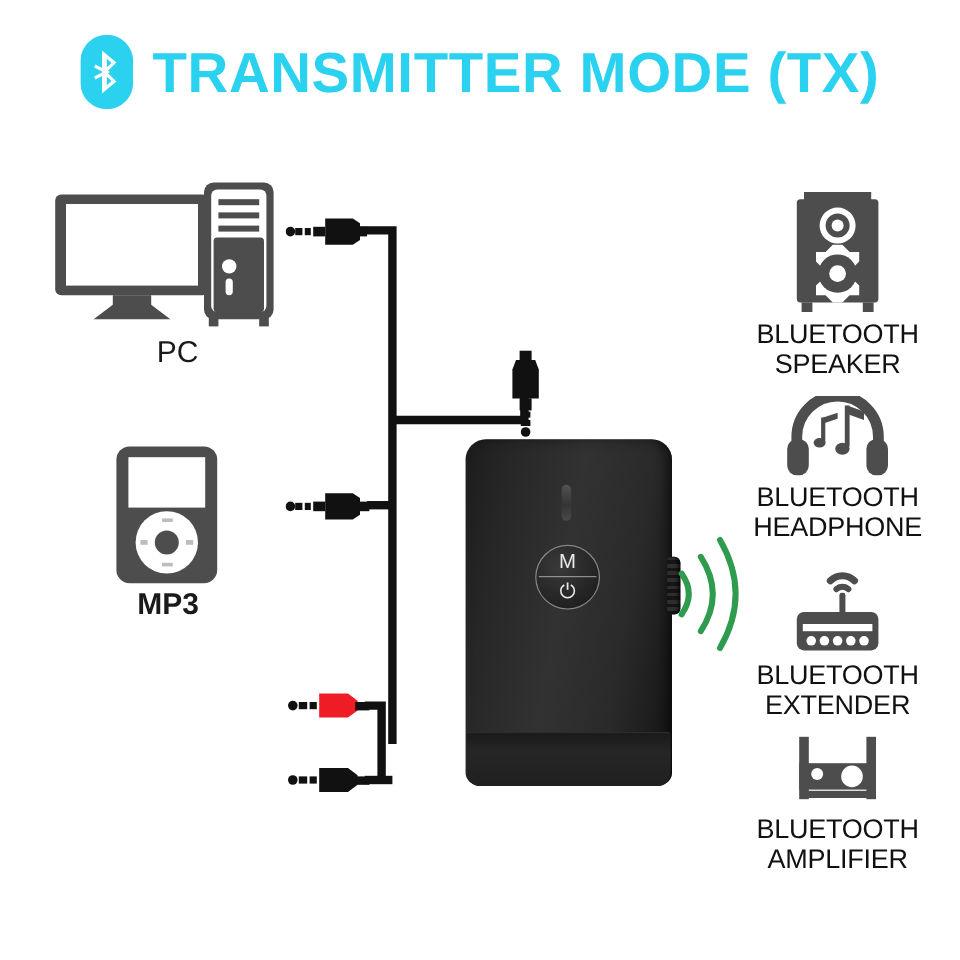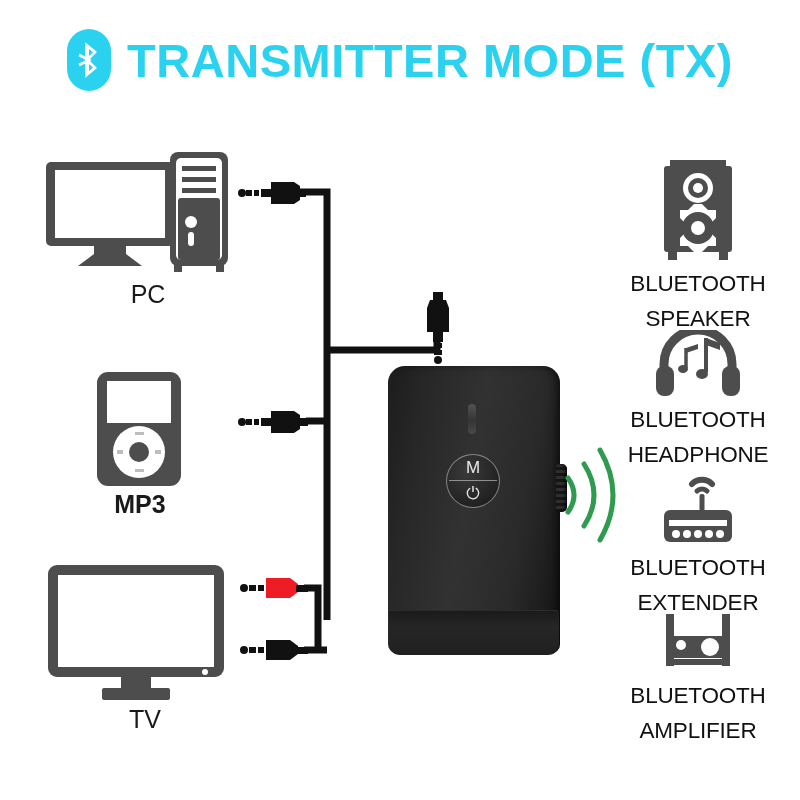--- a/index.html
+++ b/index.html
@@ -63,21 +63,21 @@
     width: 200px;
     left: 598px;
     text-align: center;
   }
   .target-icon {
     display: block;
     margin: 0 auto;
   }
   .target-label {
     font-size: 22.5px;
-    line-height: 35px;
+    line-height: 25px;
     color: #111111;
     letter-spacing: -0.2px;
     font-family: "Liberation Sans", sans-serif;
     margin-top: 4px;
     white-space: pre-line;
   }
 
   
   #device-wrap {
     position: absolute;
@@ -249,30 +249,20 @@
 
   <svg class="abs" style="left:238px; top:405px;" width="70" height="34">
     <circle cx="4" cy="17" r="4" fill="#111111"></circle>
     <rect x="8" y="14" width="6" height="6" fill="#111111"></rect>
     <rect x="16" y="14" width="5" height="6" fill="#111111"></rect>
     <rect x="23" y="13" width="10" height="8" fill="#111111"></rect>
     <path d="M33 6 L56 6 L62 10 L62 24 L56 28 L33 28 Z" fill="#111111"></path>
     <rect x="60" y="13" width="10" height="8" fill="#111111"></rect>
   </svg>
 
-  <div class="abs" style="left:45px; top:562px; width:200px; height:170px;">
-    <svg width="190" height="140" viewBox="0 0 190 140">
-      <rect x="3" y="3" width="176" height="112" rx="9" fill="#4d4d4d"></rect>
-      <rect x="13" y="13" width="156" height="92" fill="#ffffff"></rect>
-      <circle cx="160" cy="110" r="3" fill="#ffffff"></circle>
-      <rect x="76" y="115" width="30" height="13" fill="#4d4d4d"></rect>
-      <rect x="57" y="126" width="68" height="12" rx="2" fill="#4d4d4d"></rect>
-    </svg>
-    <div class="src-label" style="top:143px; left:0;">TV</div>
-  </div>
 
   <svg class="abs" style="left:240px; top:573px;" width="68" height="30">
     <circle cx="4" cy="15" r="4" fill="#111111"></circle>
     <rect x="9" y="12" width="7" height="6" fill="#111111"></rect>
     <rect x="18" y="12" width="6" height="6" fill="#111111"></rect>
     <path d="M26 5 L50 5 L58 11 L58 19 L50 25 L26 25 Z" fill="#ee1c25"></path>
     <rect x="56" y="12" width="12" height="7" fill="#111111"></rect>
   </svg>
 
   <svg class="abs" style="left:240px; top:635px;" width="68" height="30">

